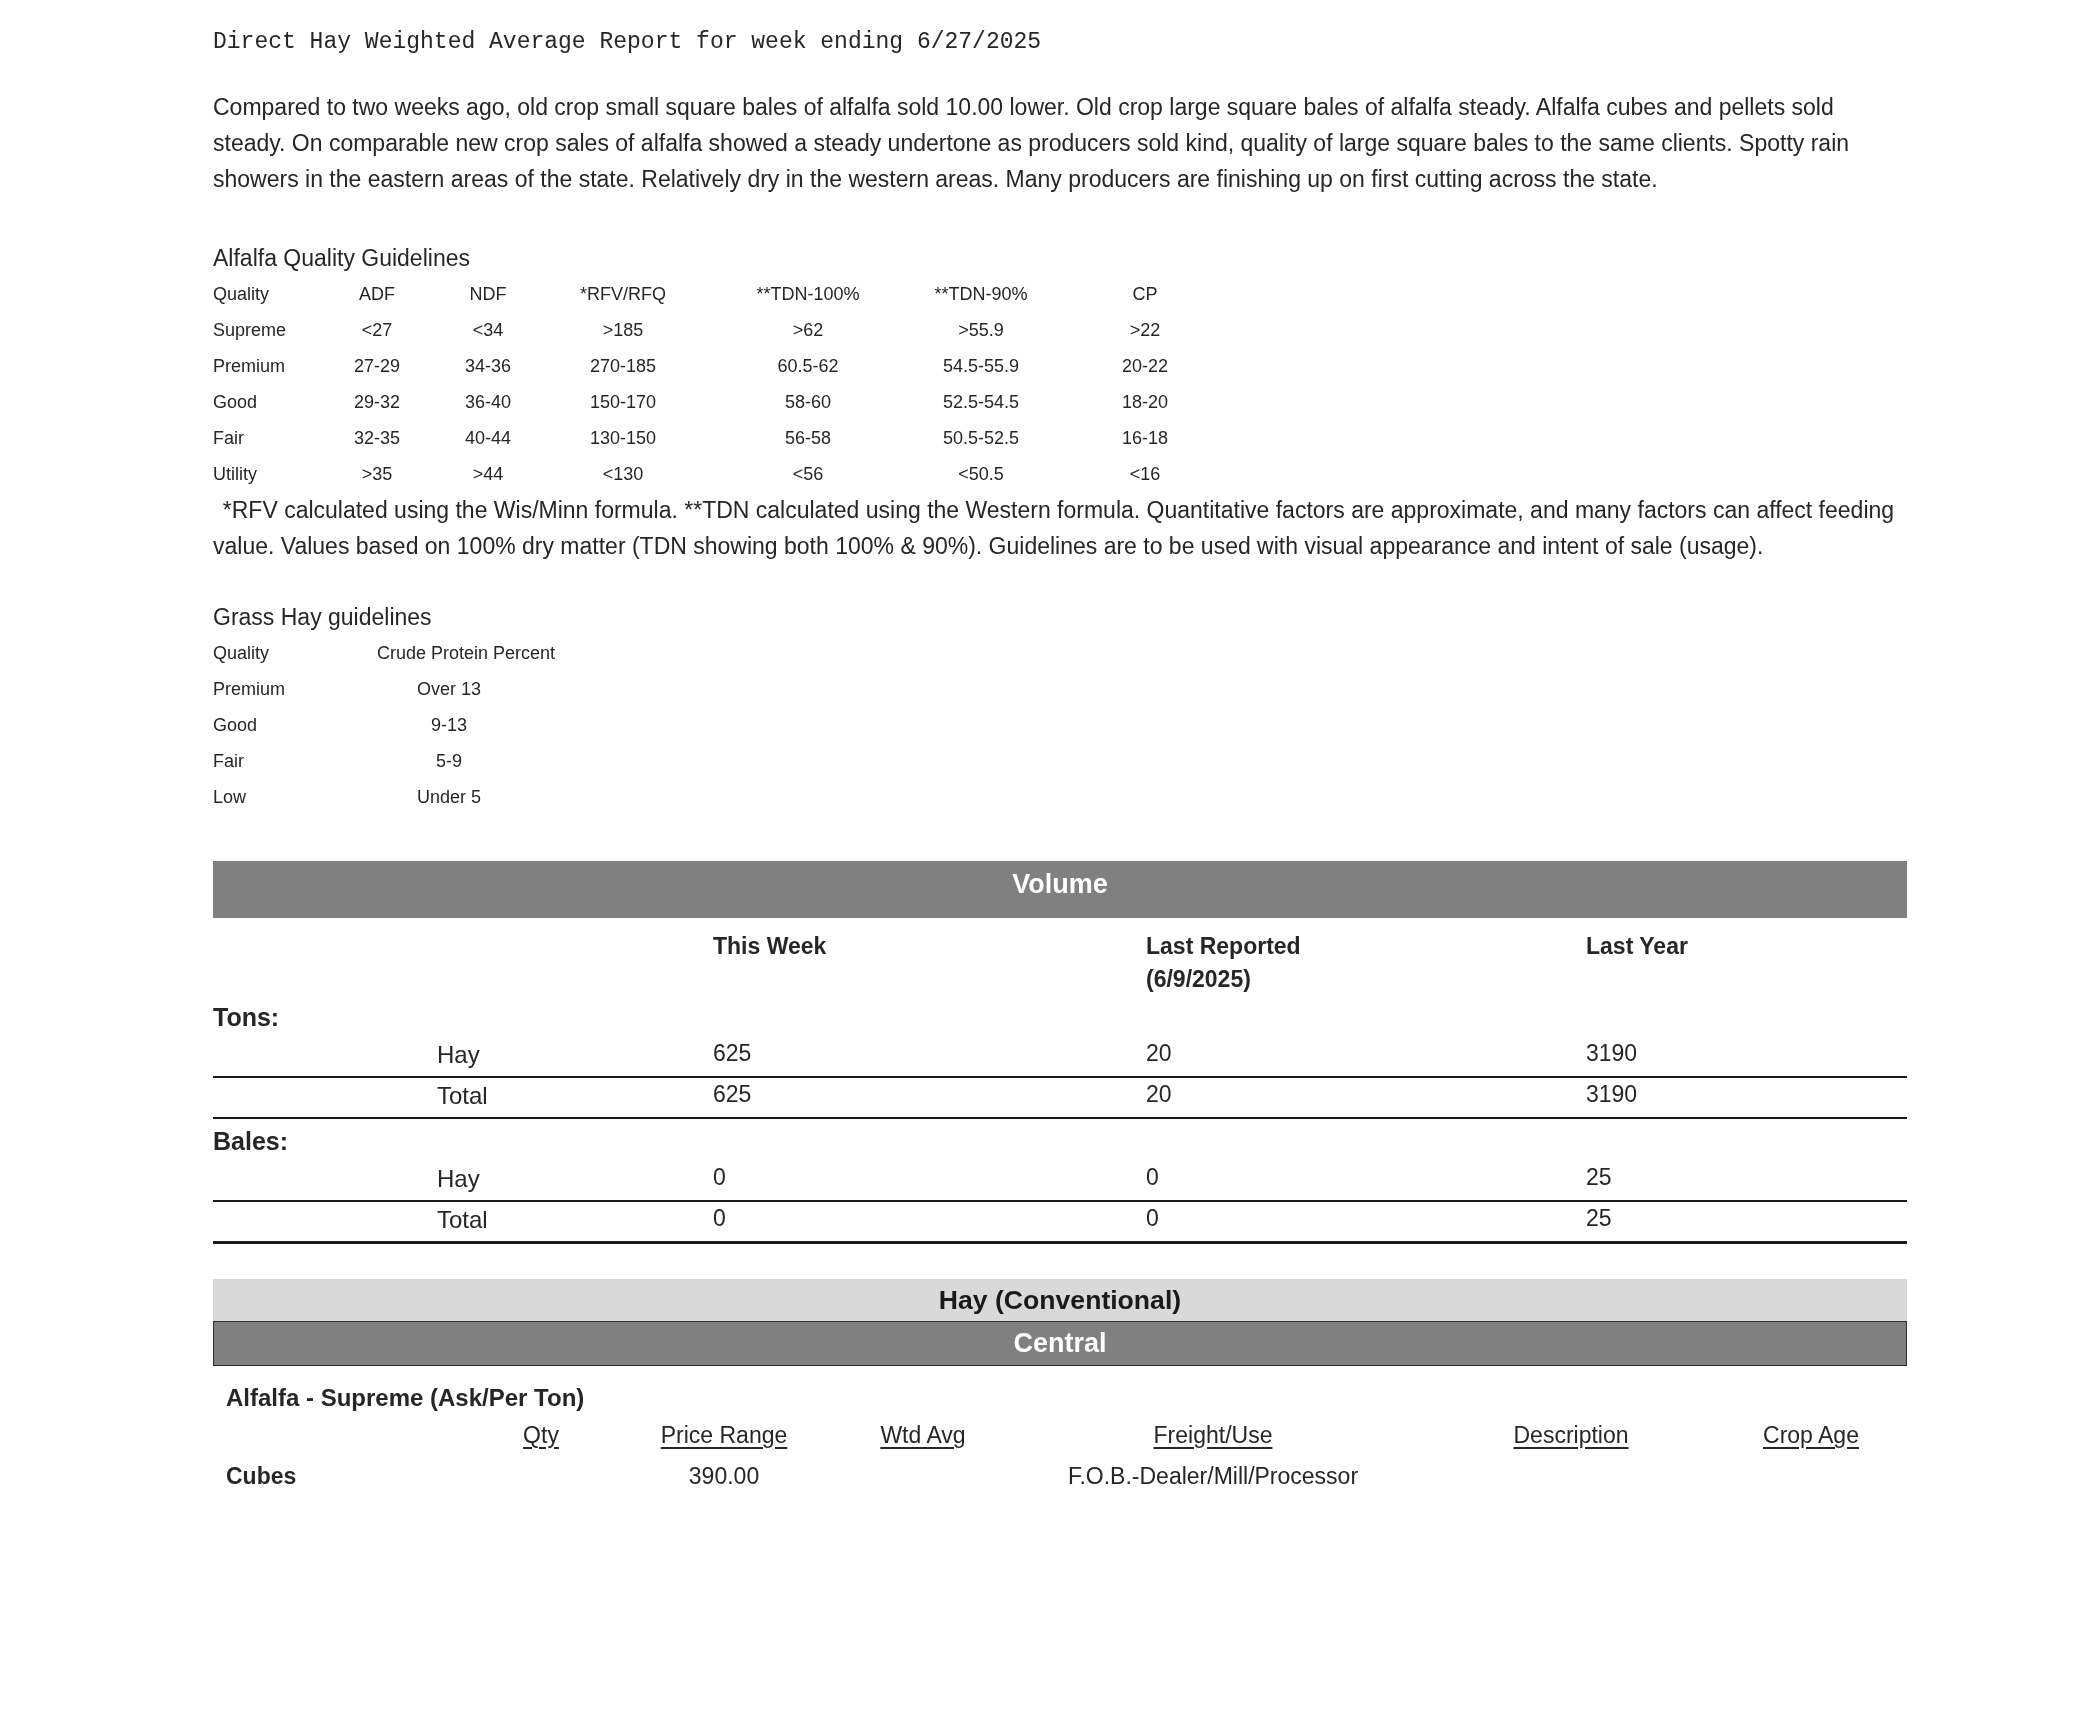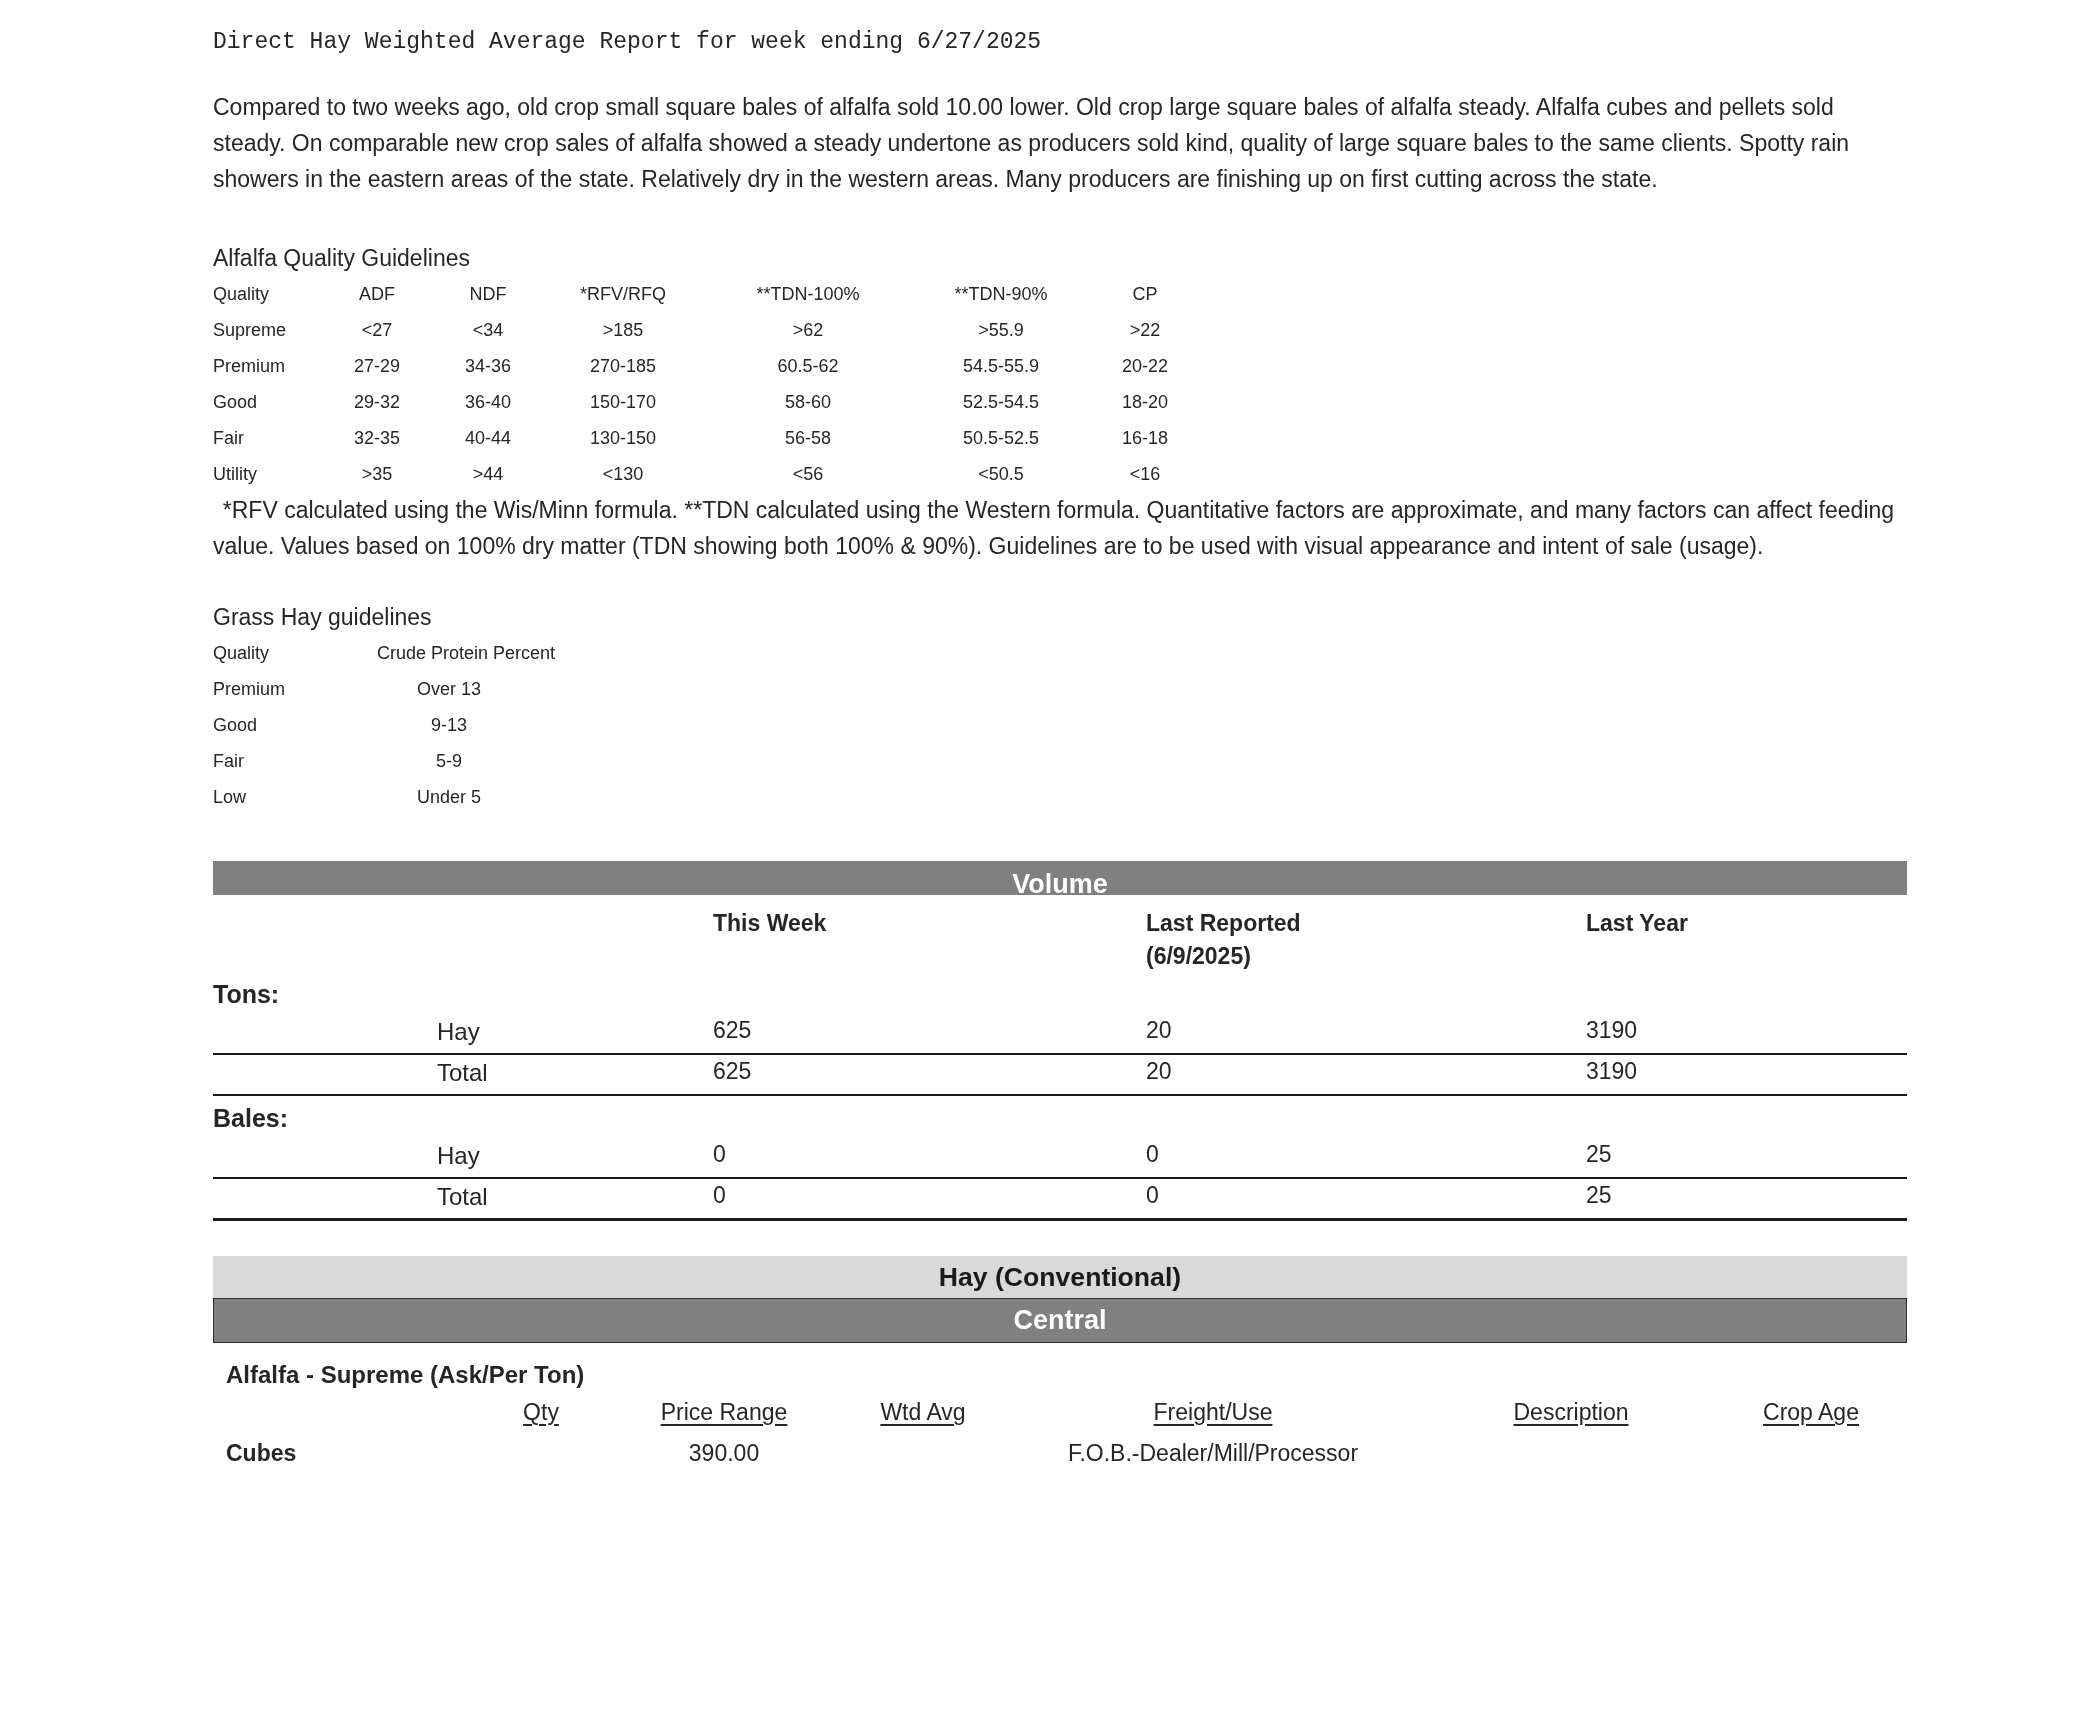--- a/index.html
+++ b/index.html
@@ -15,29 +15,29 @@
   .title { font-size: 23px; line-height: 35px; margin: 0; font-family: Liberation Mono, monospace; }
   .narrative { font-size: 23px; line-height: 36px; margin: 29px 0 0 0; }
 
   .section-title { font-size: 23px; line-height: 36px; margin: 0; }
   .guidelines { margin-top: 43px; }
   .pos-row { position: relative; height: 36px; }
   .pos-row span { position: absolute; top: 0; line-height: 36px; white-space: nowrap; font-size: 18px; }
   .c1 { left: 0; }
   .cc { transform: translateX(-50%); }
   .c2 { left: 164px; } .c3 { left: 275px; } .c4 { left: 410px; }
-  .c5 { left: 595px; } .c6 { left: 788px; } .c7 { left: 932px; }
+  .c5 { left: 595px; } .c6 { left: 768px; } .c7 { left: 932px; }
   .footnote { font-size: 23px; line-height: 36px; margin: 0; text-indent: 9.8px; }
 
   .grass { margin-top: 35px; }
   .g-head2 { left: 164px; }
   .g-val { left: 236px; transform: translateX(-50%); }
 
   .bar { width: 1694px; text-align: center; font-weight: bold; box-sizing: border-box; }
-  .bar-dark { background: #808080; color: #ffffff; font-size: 27px; height: 34px; line-height: 46px; }
+  .bar-dark { background: #808080; color: #ffffff; font-size: 27px; height: 57px; line-height: 46px; }
   .bar-light { background: #d9d9d9; color: #1a1a1a; font-size: 26.6px; height: 42px; line-height: 42px; }
   .central-bar { border: 1.4px solid #2e2e2e; height: 45px; line-height: 42px; }
 
   .volume-section { margin-top: 46px; }
   .vol-table { width: 1694px; }
   .vol-row { display: grid; grid-template-columns: 500px 433px 440px 320px; }
   .vol-row .vc { text-align: left; }
   .vol-header { padding-top: 9.8px; }
   .vol-header .vc { font-weight: bold; font-size: 23px; line-height: 36px; }
   .vol-header .sub { display: block; font-weight: bold; font-size: 23px; line-height: 31px; }

